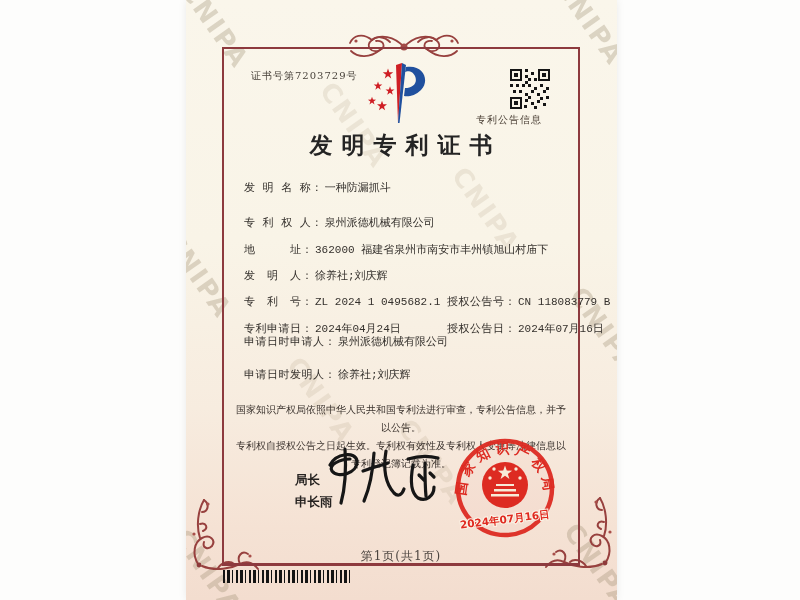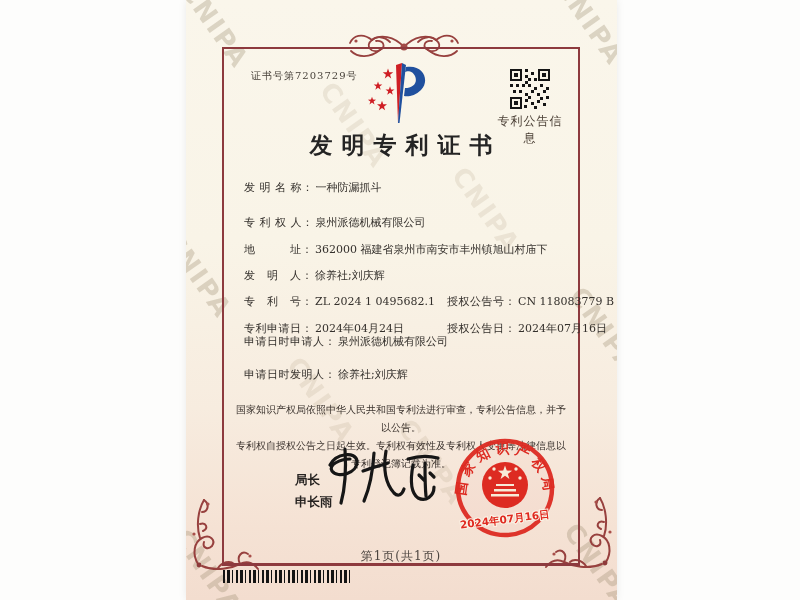--- a/index.html
+++ b/index.html
@@ -10,25 +10,25 @@
     box-shadow:0 0 8px rgba(0,0,0,0.08);}
   .wm{position:absolute;color:rgba(150,134,104,0.30);font-family:"DejaVu Sans","Liberation Sans",sans-serif;
     font-weight:600;font-size:26px;letter-spacing:2px;white-space:nowrap;
     transform:translate(-50%,-50%) rotate(55deg);pointer-events:none;}
   .wm.light{color:rgba(160,145,115,0.16);}
   .bbox{position:absolute;left:36px;top:47px;width:354px;height:514px;
     border:2px solid #8d3a3e;border-bottom-width:3px;}
   .certno{position:absolute;left:27px;top:20px;font-size:10px;color:#474039;letter-spacing:1px;}
   .logo{position:absolute;left:140px;top:12px;}
   .qr{position:absolute;left:286px;top:20px;}
-  .qrcap{position:absolute;left:268px;top:64px;width:76px;text-align:center;
-    font-size:12px;color:#4a3f35;letter-spacing:1px;}
+  .qrcap{position:absolute;left:252px;top:64px;width:76px;text-align:left;
+    font-size:10px;color:#4a3f35;letter-spacing:1px;}
   .title{position:absolute;left:0;right:0;top:81px;text-align:center;font-size:23px;
     font-weight:bold;color:#242424;letter-spacing:9px;text-indent:9px;}
-  .frow{position:absolute;left:20px;font-size:11px;color:#34302c;white-space:nowrap;}
+  .frow{position:absolute;left:20px;font-size:11px;color:#34302c;white-space:nowrap;font-family:Liberation Mono, monospace;}
   .frow .lab{letter-spacing:0.5px;}
   .frow .val{margin-left:2px;}
   .col2{position:absolute;left:203px;top:0;white-space:nowrap;text-align:center;}
   .legal{position:absolute;left:10px;right:10px;top:352px;text-align:center;
     font-size:10px;line-height:18px;color:#3b332e;}
   .signer{position:absolute;left:32px;top:420px;font-size:12.5px;font-weight:700;
     color:#262220;line-height:22px;margin-left:39px;}
   .sig{position:absolute;left:92px;top:394px;}
   .seal{position:absolute;left:230px;top:388px;}
   .pagefoot{position:absolute;left:0;right:0;top:499px;text-align:center;

